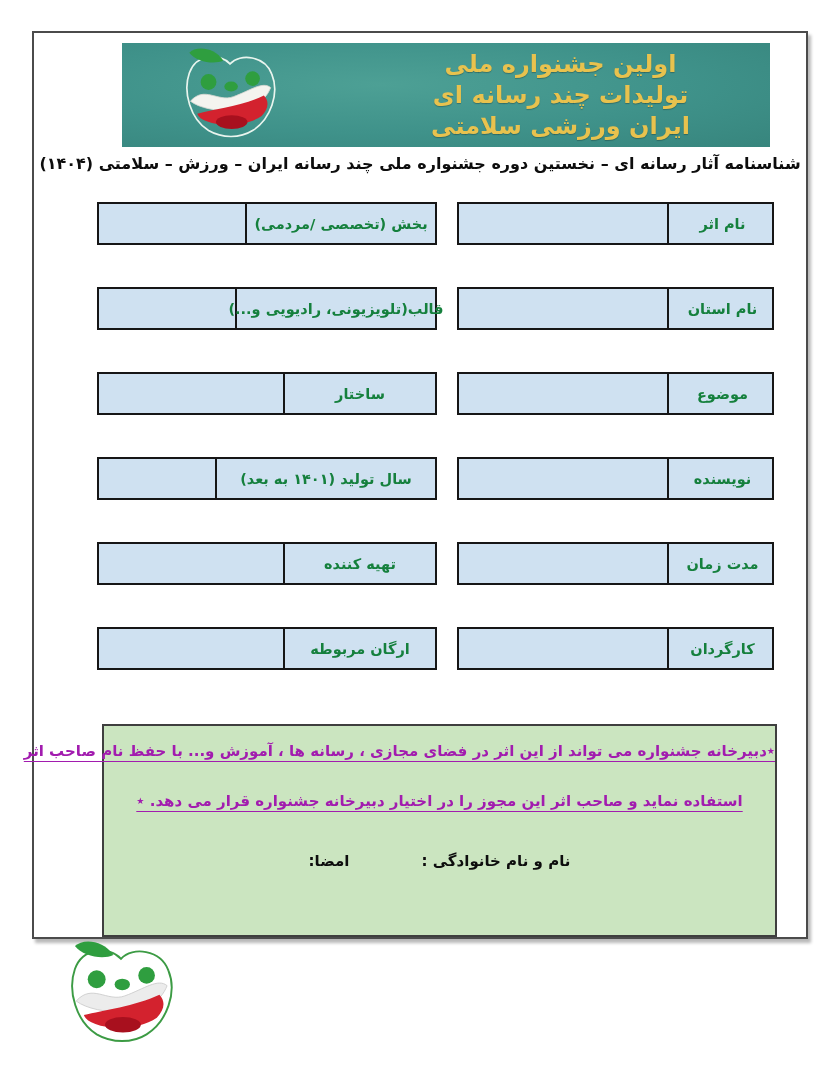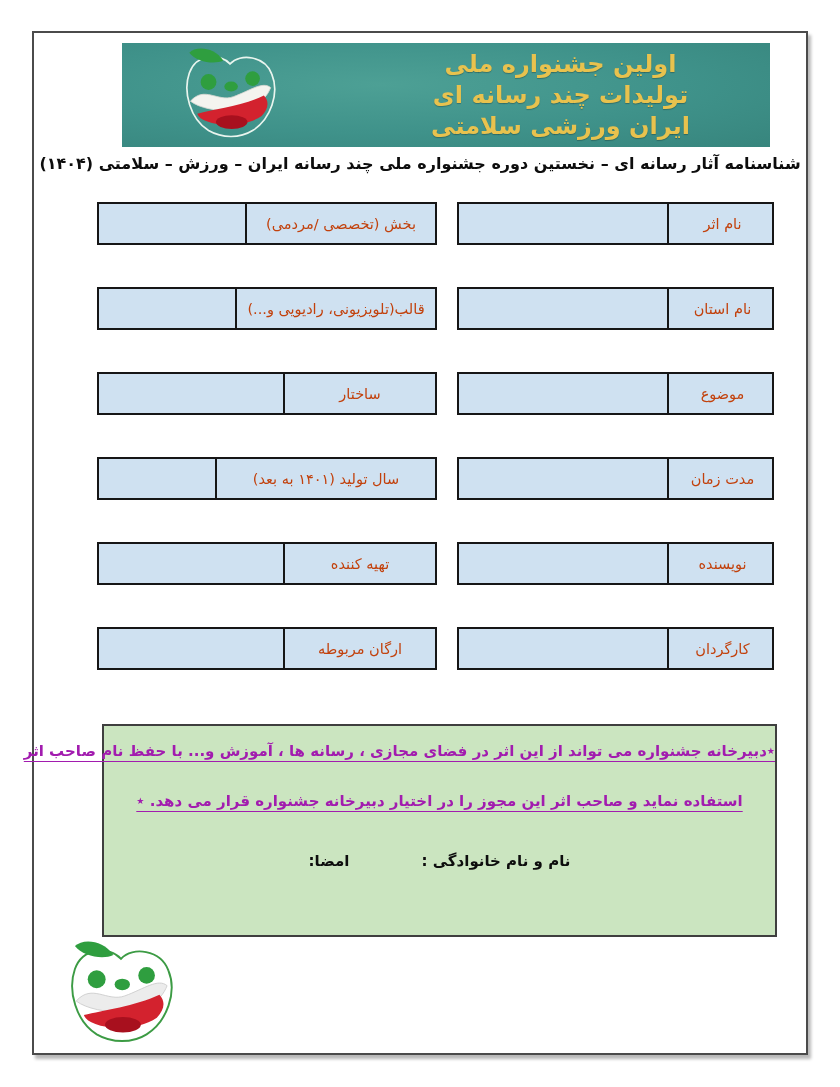--- a/index.html
+++ b/index.html
@@ -5,21 +5,21 @@
   html,body{margin:0;padding:0;}
   body{
     width:840px;height:1087px;
     background:#ffffff;
     font-family:"DejaVu Sans",sans-serif;
     overflow:hidden;
     position:relative;
   }
   .page{
     position:absolute;left:32px;top:31px;
-    width:776px;height:1024px;
+    width:776px;height:908px;
     background:#ffffff;
     border:2px solid #4b4b4b;
     box-shadow:3px 4px 3px rgba(0,0,0,0.28);
     box-sizing:border-box;
   }
   
   .banner{
     position:absolute;left:88px;top:10px;
     width:648px;height:104px;
     background:radial-gradient(ellipse at 40% 40%, #4da095 0%, #3f928a 55%, #37857d 100%);
@@ -64,21 +64,21 @@
     height:43px;margin-bottom:42px;
     background:#cfe1f1;
     border:2px solid #161616;
     box-sizing:border-box;
     display:flex;flex-direction:row;direction:rtl;
   }
   .field-label{
     display:flex;align-items:center;justify-content:center;
     border-left:2px solid #161616;
     box-sizing:border-box;
-    font-weight:normal;font-size:14.5px;color:#c2410c;
+    font-weight:bold;font-size:14.5px;color:#15803d;
     text-align:center;
     white-space:nowrap;
     padding:0 3px;
   }
   .field-input{flex:1;}
   .lw-105{width:105px;padding-left:7px;}
   .lw-190{width:190px;}
   .lw-200{width:200px;}
   .lw-152{width:152px;margin-left:48px;}
   .lw-220{width:220px;}
@@ -149,25 +149,25 @@
       </div>
       <div class="field-box">
         <div class="field-label lw-105">نام استان</div>
         <div class="field-input"></div>
       </div>
       <div class="field-box">
         <div class="field-label lw-105">موضوع</div>
         <div class="field-input"></div>
       </div>
       <div class="field-box">
+        <div class="field-label lw-105">نویسنده</div>
+        <div class="field-input"></div>
+      </div>
+      <div class="field-box">
         <div class="field-label lw-105">مدت زمان</div>
-        <div class="field-input"></div>
-      </div>
-      <div class="field-box">
-        <div class="field-label lw-105">نویسنده</div>
         <div class="field-input"></div>
       </div>
       <div class="field-box">
         <div class="field-label lw-105">کارگردان</div>
         <div class="field-input"></div>
       </div>
     </div>
 
     <div class="col col-left">
       <div class="field-box">

